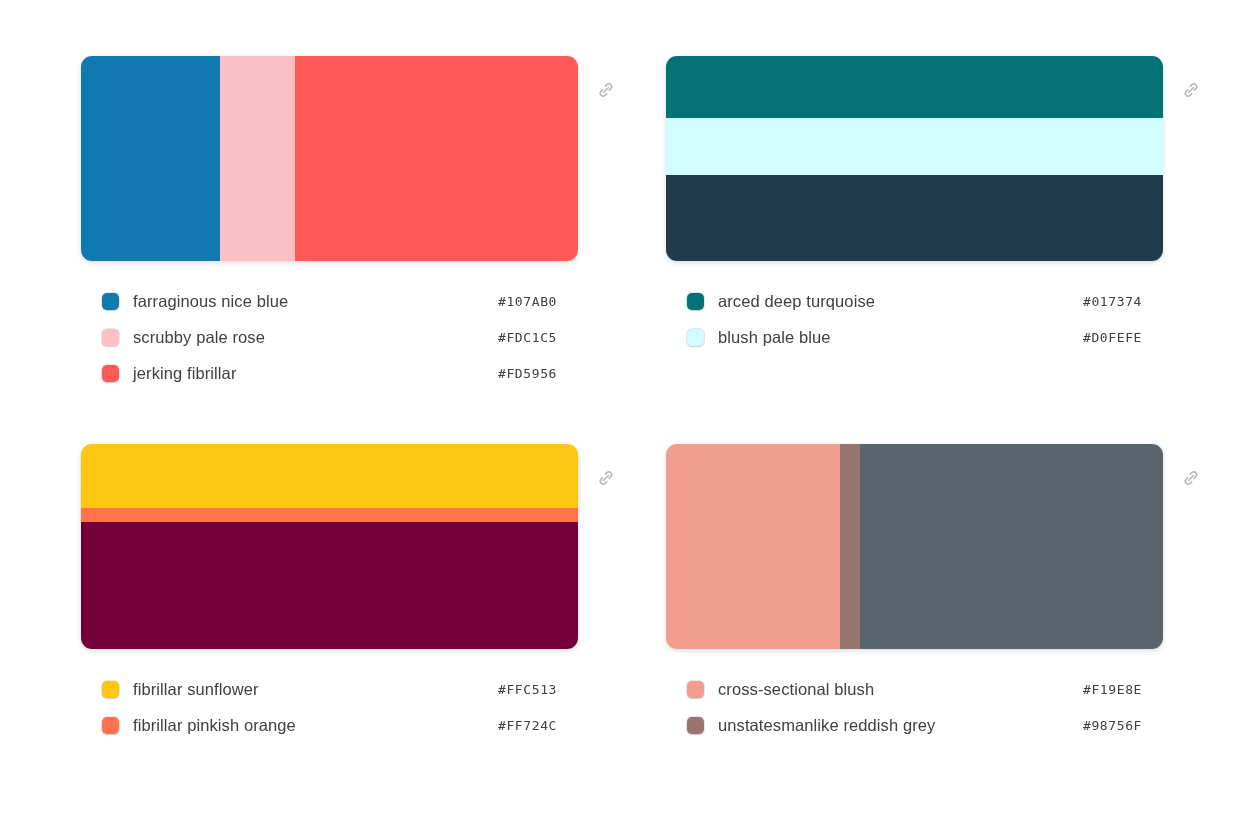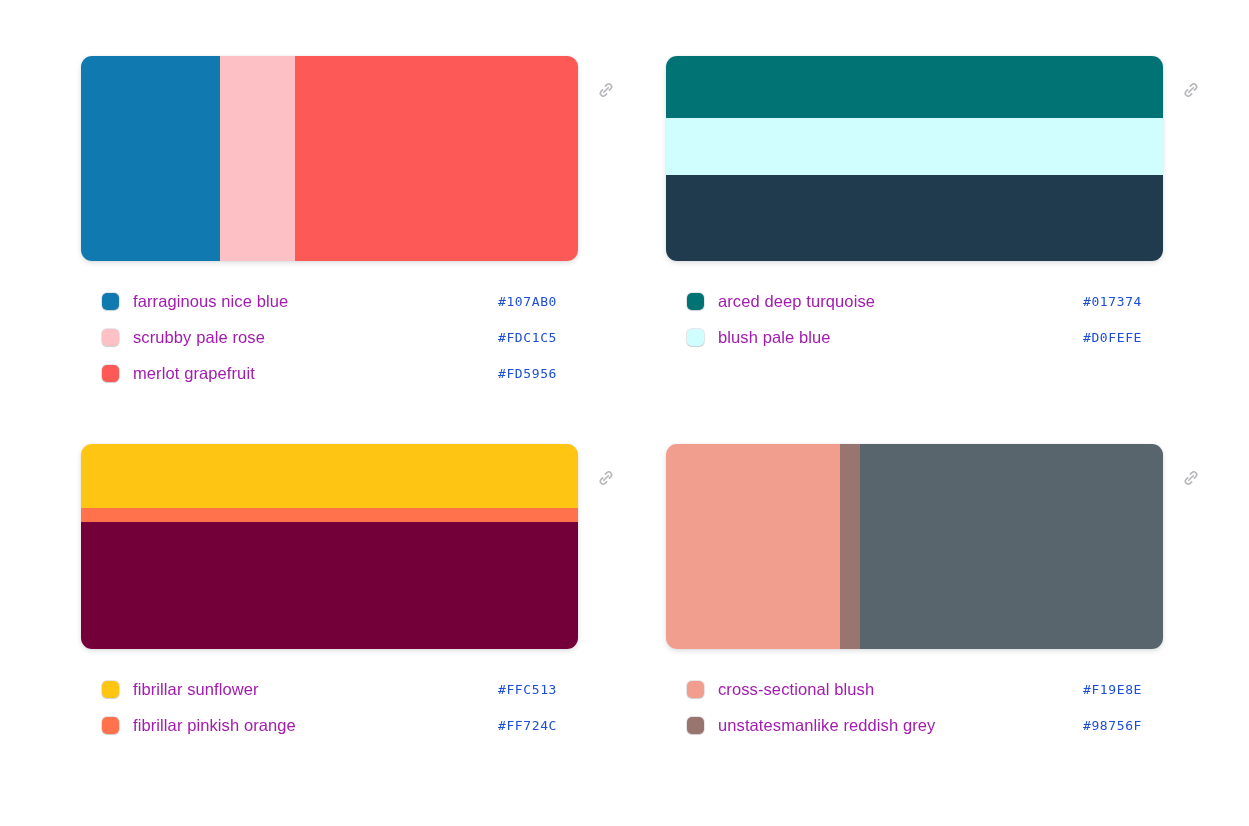--- a/index.html
+++ b/index.html
@@ -80,31 +80,31 @@
     height: 17px;
     border-radius: 5px;
     flex: 0 0 auto;
     box-shadow: 0 0 0 1px rgba(120,120,130,0.18),
                 0 1px 1px rgba(60,64,80,0.16);
   }
 
   .color-name {
     margin-left: 14px;
     font-size: 16.5px;
-    color: #a21caf;
+    color: #404040;
     line-height: 1;
     white-space: nowrap;
     letter-spacing: 0.1px;
   }
 
   .color-hex {
     margin-left: auto;
     font-family: "DejaVu Sans Mono", monospace;
     font-size: 13px;
-    color: #1d4ed8;
+    color: #404040;
     letter-spacing: 0.6px;
     white-space: nowrap;
   }
 </style>
 </head>
 <body>
 
 <div class="palette-grid" id="grid">
   <div class="palette-card">
     <div class="swatch-wrap">
@@ -129,21 +129,21 @@
   </div>
 
   <div class="color-row">
     <span class="chip" style="background: rgb(253, 193, 197);"></span>
     <span class="color-name">scrubby pale rose</span>
     <span class="color-hex">#FDC1C5</span>
   </div>
 
   <div class="color-row">
     <span class="chip" style="background: rgb(253, 89, 86);"></span>
-    <span class="color-name">merlot grapefruit</span>
+    <span class="color-name">jerking fibrillar</span>
     <span class="color-hex">#FD5956</span>
   </div>
 </div>
   </div>
 
   <div class="palette-card">
     <div class="swatch-wrap">
       <div class="swatch-strip horizontal">
           <div class="band" style="background: rgb(1, 115, 116); height: 30%;"></div>
           <div class="band" style="background: rgb(208, 254, 254); height: 28%;"></div>

